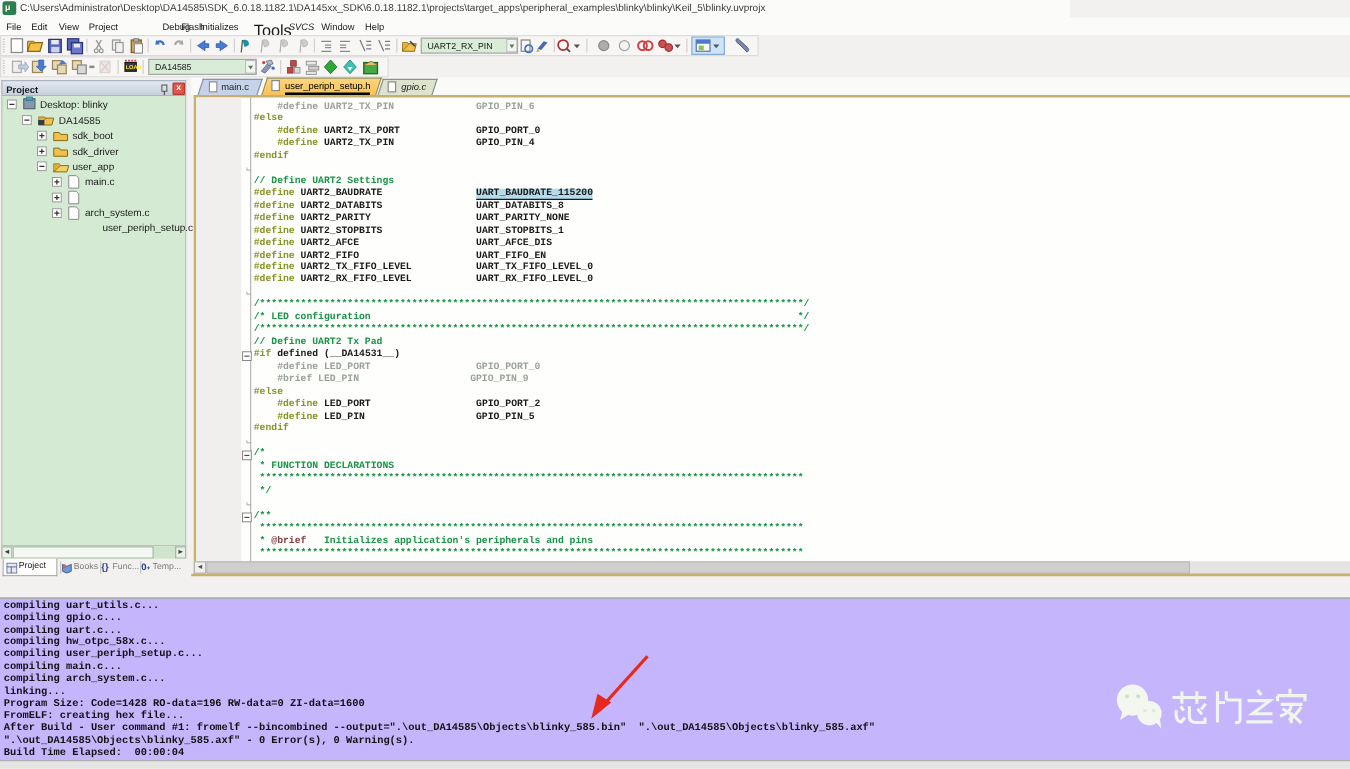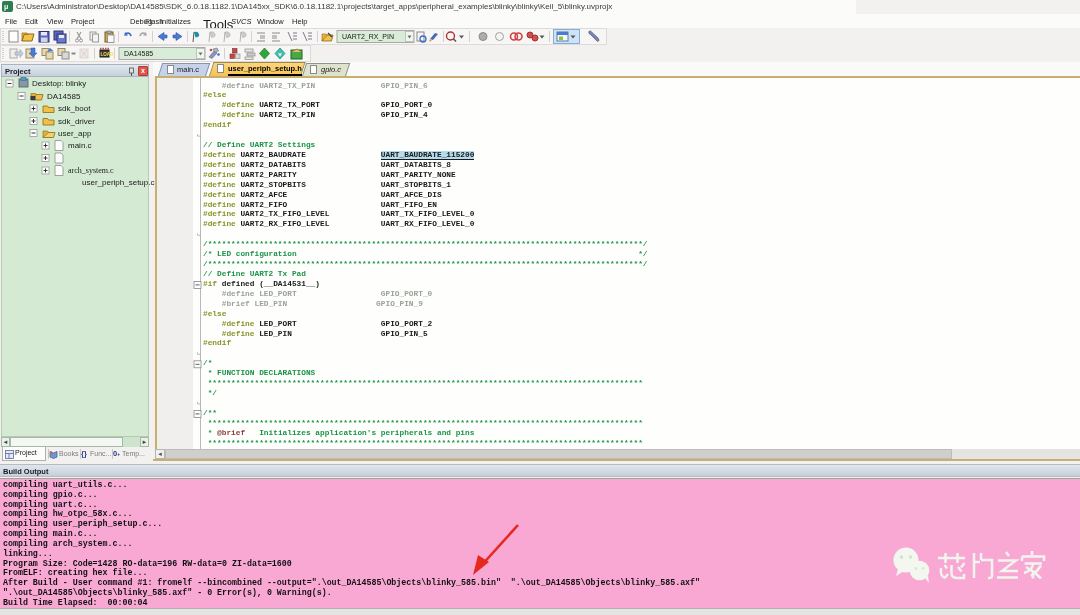--- a/index.html
+++ b/index.html
@@ -268,21 +268,21 @@
       </g>
     </g>
         </svg>
     <div class="abs" style="left:30px;top:2px;font-size:8px;color:#1a1a1a;">Desktop: blinky</div>
     <div class="abs" style="left:45px;top:14.5px;font-size:8px;color:#1a1a1a;">DA14585</div>
     <div class="abs" style="left:56px;top:27px;font-size:8px;color:#1a1a1a;">sdk_boot</div>
     <div class="abs" style="left:56px;top:39.5px;font-size:8px;color:#1a1a1a;">sdk_driver</div>
     <div class="abs" style="left:56px;top:51.5px;font-size:8px;color:#1a1a1a;">user_app</div>
     <div class="abs" style="left:66px;top:64px;font-size:8px;color:#1a1a1a;">main.c</div>
     <div class="abs" style="left:80px;top:76.5px;font-size:8px;color:#1a1a1a;margin-top:24px;">user_periph_setup.c</div>
-    <div class="abs" style="left:66px;top:89px;font-size:8px;color:#1a1a1a;font-family:Liberation Serif, serif;">arch_system.c</div>
+    <div class="abs" style="left:66px;top:89px;font-size:8px;color:#1a1a1a;">arch_system.c</div>
   </div>
 
   <div class="abs" style="left:1px;top:375px;width:148px;height:10px;background:#cfe4cd;">
     <div class="abs" style="left:0;top:0;width:9px;height:10px;background:#e8f2e6;border:1px solid #a8b8a6;font-size:6px;line-height:9px;text-align:center;color:#444;">◄</div>
     <div class="abs" style="left:9px;top:0;width:113px;height:10px;background:#f4f8f2;border:1px solid #a8b8a6;"></div>
     <div class="abs" style="left:139px;top:0;width:9px;height:10px;background:#e8f2e6;border:1px solid #a8b8a6;font-size:6px;line-height:9px;text-align:center;color:#444;">►</div>
   </div>
 
   <div class="abs" style="left:0;top:385px;width:153px;height:15px;background:#f2f1ef;">
     <div class="abs" style="left:2px;top:0;width:44px;height:14px;background:#fdfdfc;border:1px solid #b0b0ae;border-top:none;">
@@ -309,21 +309,21 @@
 </div>
 
 <div class="abs" id="editor" style="left:153px;top:62px;width:927px;height:400px;">
 
   <div class="abs" style="left:0;top:0;width:927px;height:14px;background:#fafaf8;">
     <div class="abs" style="left:5px;top:1px;width:48px;height:13px;background:#c6d2ea;border:1px solid #8a94a2;border-bottom:none;transform:skewX(-18deg);transform-origin:bottom left;"></div>
     <div class="abs" style="left:14px;top:2.5px;width:7px;height:9px;background:#fff;border:1px solid #888;"></div>
     <div class="abs" style="left:24px;top:2.5px;font-size:7.5px;color:#1a1a1a;">main.c</div>
     <div class="abs" style="left:56px;top:0;width:92px;height:14px;background:linear-gradient(#fbd57e,#f7c254);border:1px solid #9a8a4a;border-bottom:none;transform:skewX(-18deg);transform-origin:bottom left;"></div>
     <div class="abs" style="left:64px;top:2px;width:7px;height:9px;background:#fff;border:1px solid #888;"></div>
-    <div class="abs" style="left:75px;top:1.5px;font-size:7.5px;color:#000;font-weight:bold;border-bottom:2px solid #000000;padding-bottom:1px;">user_periph_setup.h</div>
+    <div class="abs" style="left:75px;top:1.5px;font-size:7.5px;color:#000;font-weight:normal;border-bottom:2px solid #000000;padding-bottom:1px;">user_periph_setup.h</div>
     <div class="abs" style="left:149px;top:1px;width:44px;height:13px;background:#dde3cd;border:1px solid #8a948a;border-bottom:none;transform:skewX(-18deg);transform-origin:bottom left;"></div>
     <div class="abs" style="left:157px;top:2.5px;width:7px;height:9px;background:#fff;border:1px solid #888;"></div>
     <div class="abs" style="left:168px;top:2.5px;font-size:7.5px;color:#1a1a1a;font-style:italic;">gpio.c</div>
   </div>
 
   <div class="abs" style="left:2px;top:14px;width:925px;height:384px;border-top:2px solid #c9af6e;border-left:2px solid #c9af6e;border-bottom:2px solid #c9af6e;background:#fefefd;"></div>
   <div class="abs" style="left:4px;top:16px;width:35.5px;height:371px;background:#f0efed;"></div>
 
 
   <div class="abs" style="left:46.5px;top:16px;width:1px;height:371px;background:#b8b8b8;"></div>
@@ -384,24 +384,21 @@
       </svg>
 
   <div class="abs" style="left:2px;top:387px;width:925px;height:10px;background:#e4e4e3;">
     <div class="abs" style="left:0;top:0;width:10px;height:10px;background:#f0f0ee;border:1px solid #b4b4b2;font-size:6px;line-height:8px;text-align:center;color:#555;">◄</div>
     <div class="abs" style="left:10px;top:0;width:787px;height:10px;background:#cfcfce;border:1px solid #bcbcba;"></div>
   </div>
   <div class="abs" style="left:0;top:397px;width:927px;height:2px;background:#c9af6e;"></div>
 </div>
 
 <div class="abs" id="build" style="left:0;top:462px;width:1080px;height:153px;">
-  <div class="abs" style="left:0;top:2px;width:1080px;height:13px;background:linear-gradient(#dfe6ec,#c6d0da);border-top:1px solid #b8bcc2;border-bottom:1px solid #b8bcc2;">
-    <div class="abs" style="left:3px;top:1.5px;font-size:7.5px;font-weight:bold;color:#1a1a2a;">Build Output</div>
-  </div>
-  <div class="abs" style="left:0;top:16px;width:1080px;height:130px;background:#f9a8d4;border-top:1px solid #9aa89a;">
+  <div class="abs" style="left:0;top:16px;width:1080px;height:130px;background:#c4b5fd;border-top:1px solid #9aa89a;">
 <pre style="position:absolute;left:3px;top:1px;font-size:8.3px;line-height:9.83px;font-weight:bold;color:#111;">compiling uart_utils.c...
 compiling gpio.c...
 compiling uart.c...
 compiling hw_otpc_58x.c...
 compiling user_periph_setup.c...
 compiling main.c...
 compiling arch_system.c...
 linking...
 Program Size: Code=1428 RO-data=196 RW-data=0 ZI-data=1600
 FromELF: creating hex file...

